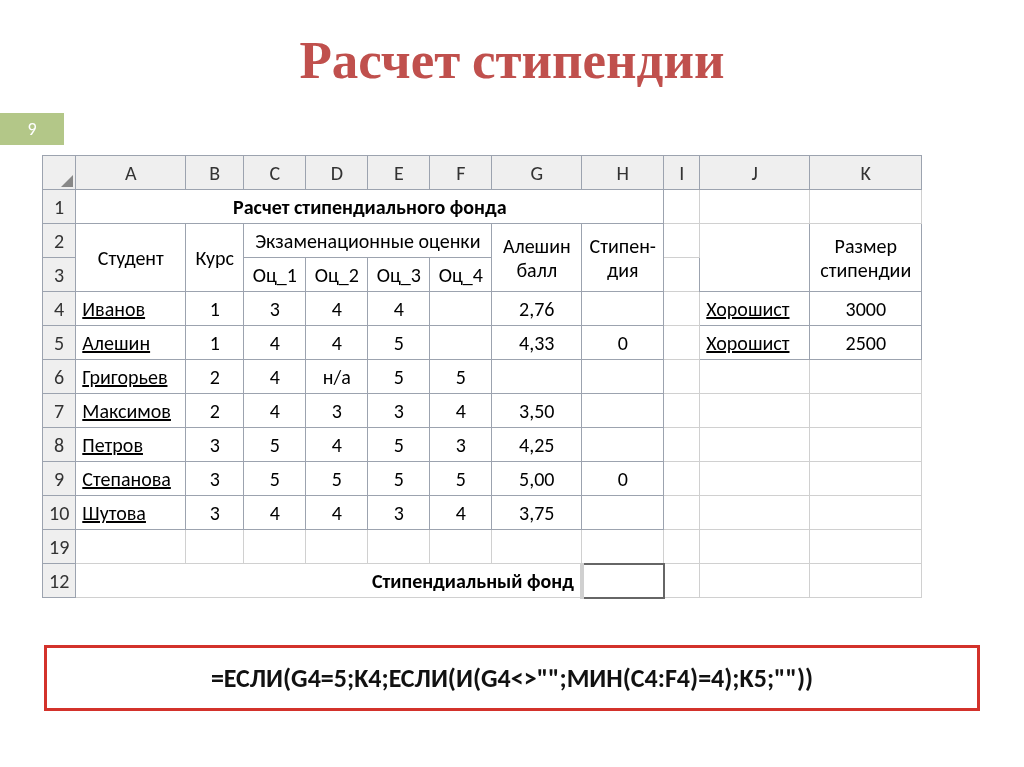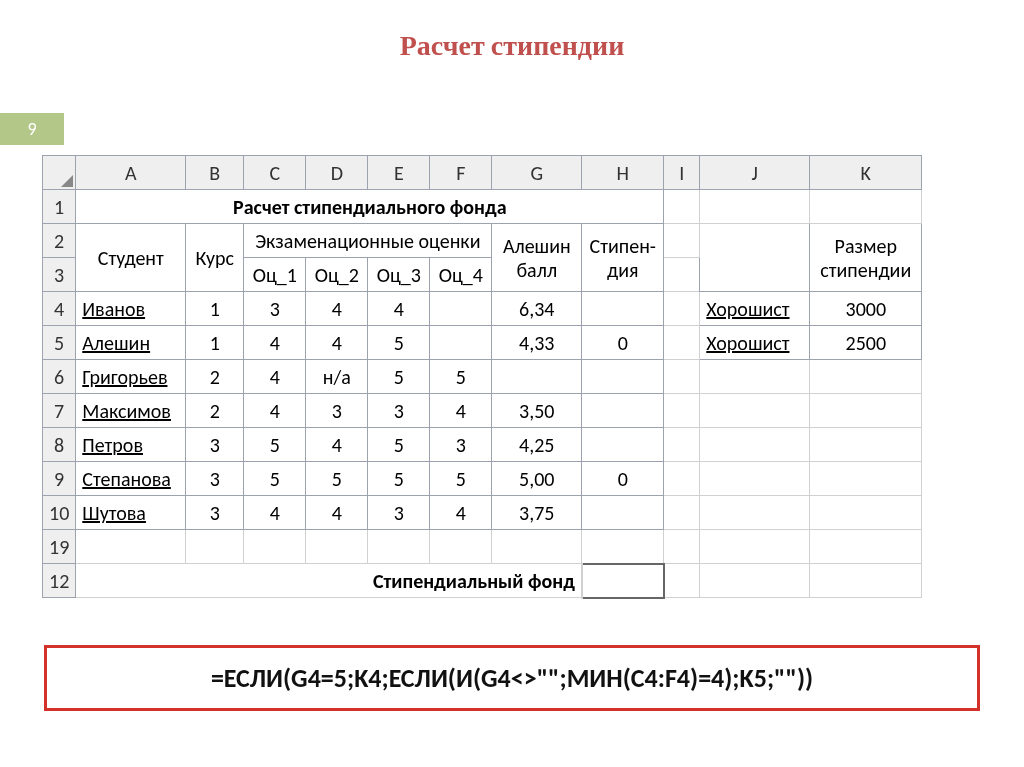--- a/index.html
+++ b/index.html
@@ -11,21 +11,21 @@
     overflow: hidden;
   }
   .slide {
     width: 1024px;
     height: 767px;
     position: relative;
     background: #fff;
   }
   .title {
     text-align: center;
-    font-size: 28px;
+    font-size: 53px;
     font-weight: bold;
     color: #c0504d;
     padding-top: 30px;
     font-family: "Cambria", "Georgia", serif;
   }
   .slide-num-bar {
     position: absolute;
     left: 0;
     top: 113px;
     width: 64px;
@@ -158,21 +158,21 @@
       </tr>
 
       <tr>
         <th class="row-head">4</th>
         <td class="left">Иванов</td>
         <td>1</td>
         <td>3</td>
         <td>4</td>
         <td>4</td>
         <td></td>
-        <td>6,34</td>
+        <td>2,76</td>
         <td></td>
         <td class="light"></td>
         <td class="left">Хорошист</td>
         <td>3000</td>
       </tr>
       <tr>
         <th class="row-head">5</th>
         <td class="left">Алешин</td>
         <td>1</td>
         <td>4</td>
@@ -264,21 +264,21 @@
         <td class="light"></td>
         <td class="light"></td>
         <td class="light"></td>
         <td class="light"></td>
         <td class="light"></td>
         <td class="light"></td>
         <td class="light"></td>
       </tr>
       <tr>
         <th class="row-head">12</th>
-        <td colspan="7" class="b right light" style="border-right:2px solid #ef4444">Стипендиальный фонд</td>
+        <td colspan="7" class="b right light" style="border-right:4px solid #ef4444">Стипендиальный фонд</td>
         <td class="thick-box"></td>
         <td class="light"></td>
         <td class="light"></td>
         <td class="light"></td>
       </tr>
     </tbody>
       </table>
   </div>
 
   <div class="formula-box">=ЕСЛИ(G4=5;K4;ЕСЛИ(И(G4&lt;&gt;"";МИН(C4:F4)=4);K5;""))</div>

